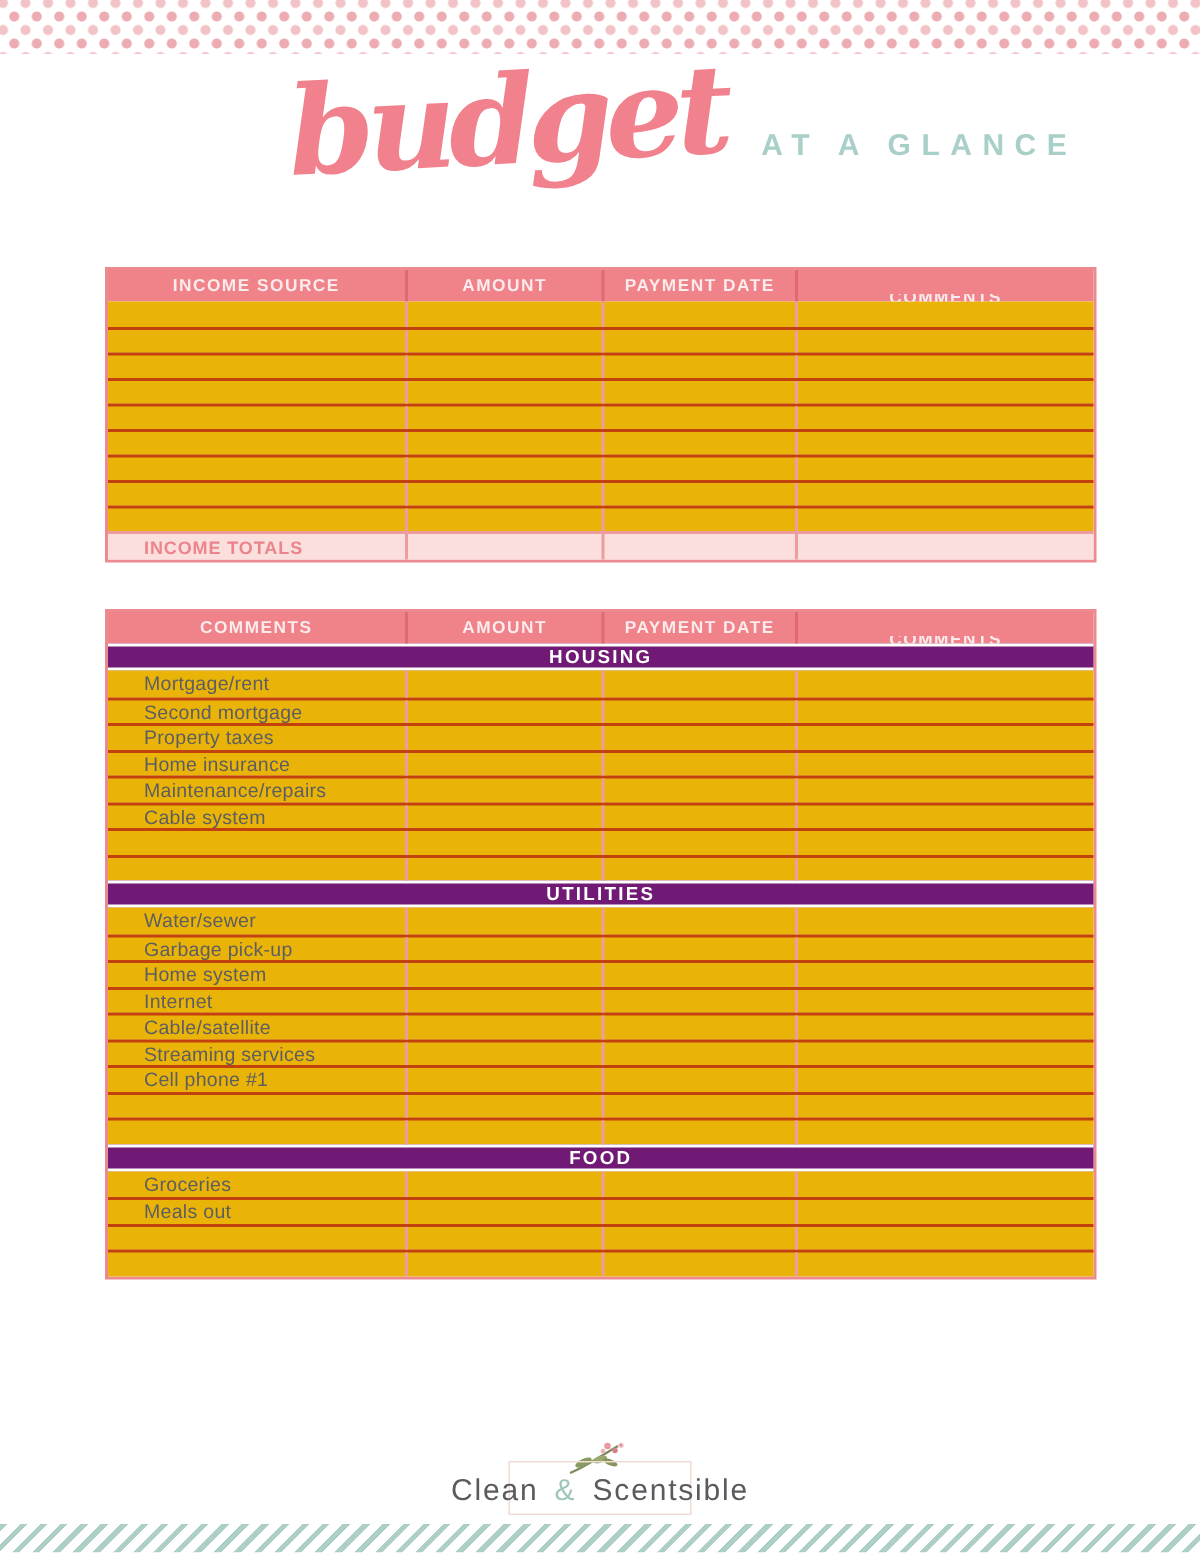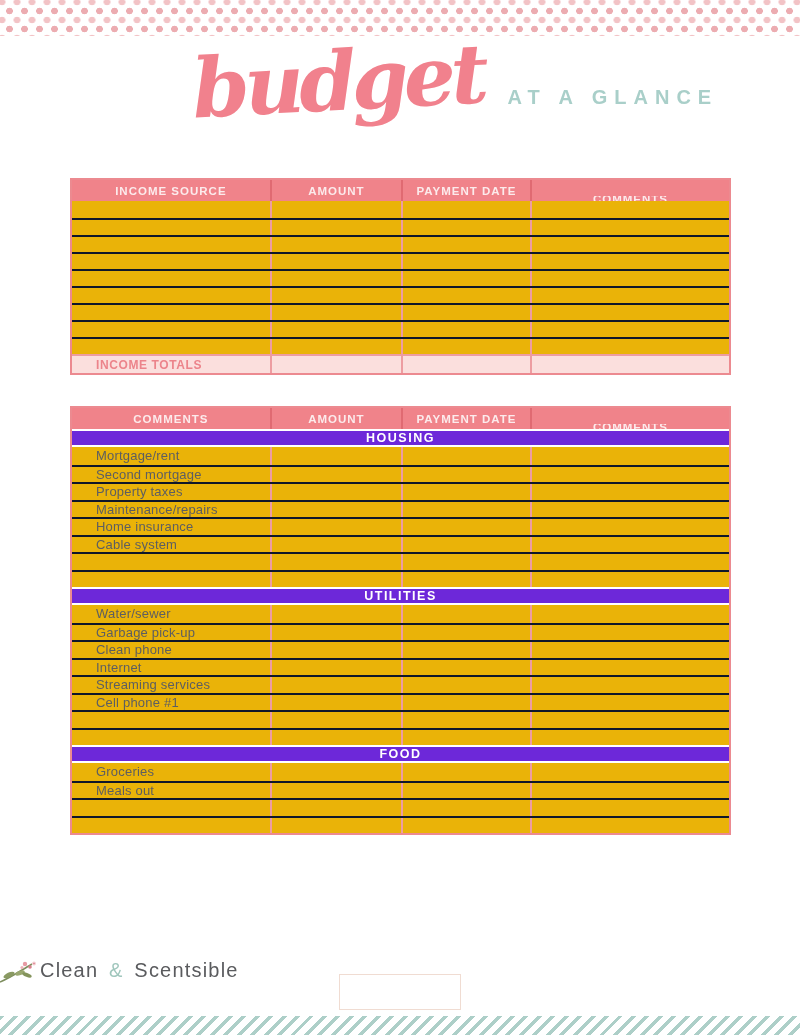--- a/index.html
+++ b/index.html
@@ -47,47 +47,47 @@
   .header-row { background:#f0838a; height:21px; }
   .header-row .cell {
     display:flex; align-items:center; justify-content:center;
     color:#fcebec; font-weight:bold; font-size:11.5px; letter-spacing:1px;
     border-right:2px solid #e06a72; overflow:hidden; white-space:nowrap;
   }
   .header-row .cell:last-child { border-right:none;margin-top:16px; }
 
   .body-row { height:17.5px; background:#eab308; }
   .income-table .body-row { height:17px; }
-  .body-row + .body-row { border-top:2px solid #0f172a; }
+  .body-row + .body-row { border-top:2px solid #c2410c; }
   .body-row .cell { border-right:2px solid #ed9da1; overflow:hidden; }
   .body-row .cell:last-child { border-right:none; }
 
   .label-cell {
     display:flex; align-items:center; padding-left:24px;
     font-size:13px; color:#5d5e61; letter-spacing:0.2px; white-space:nowrap;
   }
 
   .body-row.totals { background:#fbdfdd; height:19px; border-top:2px solid #ed9da1; }
   .body-row.totals .label-cell {
     color:#ec848b; font-size:12px; font-weight:bold; letter-spacing:0.6px;
   }
   .body-row.totals .cell { border-right:2px solid #ed9da1; }
   .body-row.totals .cell:last-child { border-right:none; }
 
   .band {
     display:flex; align-items:center; justify-content:center;
-    background:#6d28d9; height:18px;
+    background:#701a75; height:18px;
     border-top:2px solid #ffffff; border-bottom:2px solid #ffffff;
     color:#ffffff; font-weight:bold; font-size:12.5px; letter-spacing:1.5px;
   }
 
   
   .footer-logo {
     position:absolute; top:958px; left:0; width:100%;
-    display:flex; flex-direction:row; align-items:center;
+    display:flex; flex-direction:column; align-items:center;
   }
   .logo-box {
     position:absolute; top:16px; left:50%; transform:translateX(-50%);
     width:122px; height:36px; border:1px solid #f0dcd2; background:transparent;
   }
   .sprig { margin-left:-6px; }
   .logo-text {
     position:relative; margin-top:-3px;
     font-size:20px; color:#5a5b5e; letter-spacing:1.2px; white-space:nowrap;
   }
@@ -198,32 +198,32 @@
       <div class="cell"></div>
       <div class="cell"></div>
     </div>
     <div class="row body-row">
       <div class="cell label-cell">Property taxes</div>
       <div class="cell"></div>
       <div class="cell"></div>
       <div class="cell"></div>
     </div>
     <div class="row body-row">
+      <div class="cell label-cell">Home insurance</div>
+      <div class="cell"></div>
+      <div class="cell"></div>
+      <div class="cell"></div>
+    </div>
+    <div class="row body-row">
       <div class="cell label-cell">Maintenance/repairs</div>
       <div class="cell"></div>
       <div class="cell"></div>
       <div class="cell"></div>
     </div>
     <div class="row body-row">
-      <div class="cell label-cell">Home insurance</div>
-      <div class="cell"></div>
-      <div class="cell"></div>
-      <div class="cell"></div>
-    </div>
-    <div class="row body-row">
       <div class="cell label-cell">Cable system</div>
       <div class="cell"></div>
       <div class="cell"></div>
       <div class="cell"></div>
     </div>
     <div class="row body-row">
       <div class="cell label-cell"></div>
       <div class="cell"></div>
       <div class="cell"></div>
       <div class="cell"></div>
@@ -241,27 +241,33 @@
       <div class="cell"></div>
       <div class="cell"></div>
     </div>
     <div class="row body-row">
       <div class="cell label-cell">Garbage pick-up</div>
       <div class="cell"></div>
       <div class="cell"></div>
       <div class="cell"></div>
     </div>
     <div class="row body-row">
-      <div class="cell label-cell">Clean phone</div>
+      <div class="cell label-cell">Home system</div>
       <div class="cell"></div>
       <div class="cell"></div>
       <div class="cell"></div>
     </div>
     <div class="row body-row">
       <div class="cell label-cell">Internet</div>
+      <div class="cell"></div>
+      <div class="cell"></div>
+      <div class="cell"></div>
+    </div>
+    <div class="row body-row">
+      <div class="cell label-cell">Cable/satellite</div>
       <div class="cell"></div>
       <div class="cell"></div>
       <div class="cell"></div>
     </div>
     <div class="row body-row">
       <div class="cell label-cell">Streaming services</div>
       <div class="cell"></div>
       <div class="cell"></div>
       <div class="cell"></div>
     </div>

